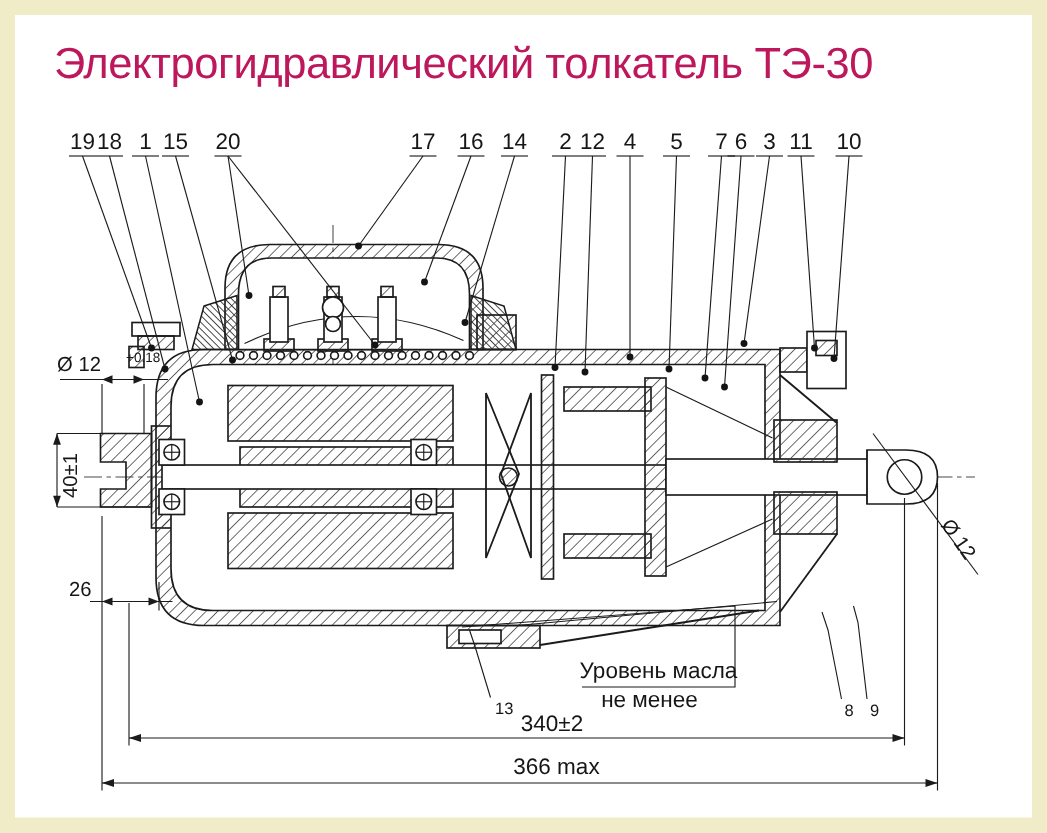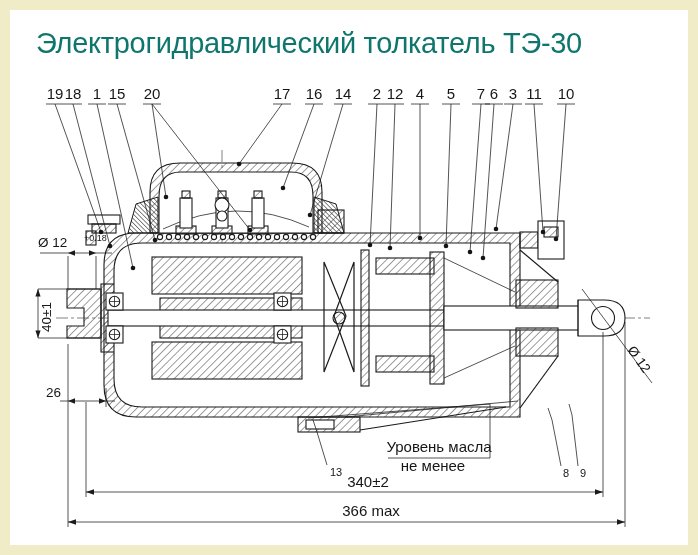--- a/index.html
+++ b/index.html
@@ -1,19 +1,19 @@
 <!DOCTYPE html>
 <html><head>
 <meta charset="utf-8">
 <style>
   html,body{margin:0;padding:0;background:#e8e4c0;}
   .frame{position:relative;width:698px;height:555px;background:#f0ecc8;overflow:hidden;}
   .page{position:absolute;left:10px;top:10px;width:678px;height:535px;background:#ffffff;}
   .title{position:absolute;left:36px;top:27px;font-family:"Liberation Sans",sans-serif;
-         font-size:29px;font-weight:400;color:#0f766e;letter-spacing:-0.3px;white-space:nowrap;}
+         font-size:29px;font-weight:400;color:#be185d;letter-spacing:-0.3px;white-space:nowrap;}
   svg{position:absolute;left:0;top:0;}
   .s  {stroke:#1b1b1b;stroke-width:1.1;fill:#ffffff;}
   .sh {stroke:#1b1b1b;stroke-width:1.1;fill:url(#hatch);}
   .sh2{stroke:#1b1b1b;stroke-width:1;fill:url(#hatch2);}
   .ln {stroke:#1b1b1b;stroke-width:1.2;fill:none;}
   .thin{stroke:#1b1b1b;stroke-width:0.75;fill:none;}
   .cl {stroke:#4a4a4a;stroke-width:0.7;fill:none;stroke-dasharray:12 3 3 3;}
   .arr{fill:#1b1b1b;stroke:none;}
   .dot{fill:#141414;stroke:none;}
   .t15{font-family:"Liberation Sans",sans-serif;font-size:15px;fill:#161616;}

